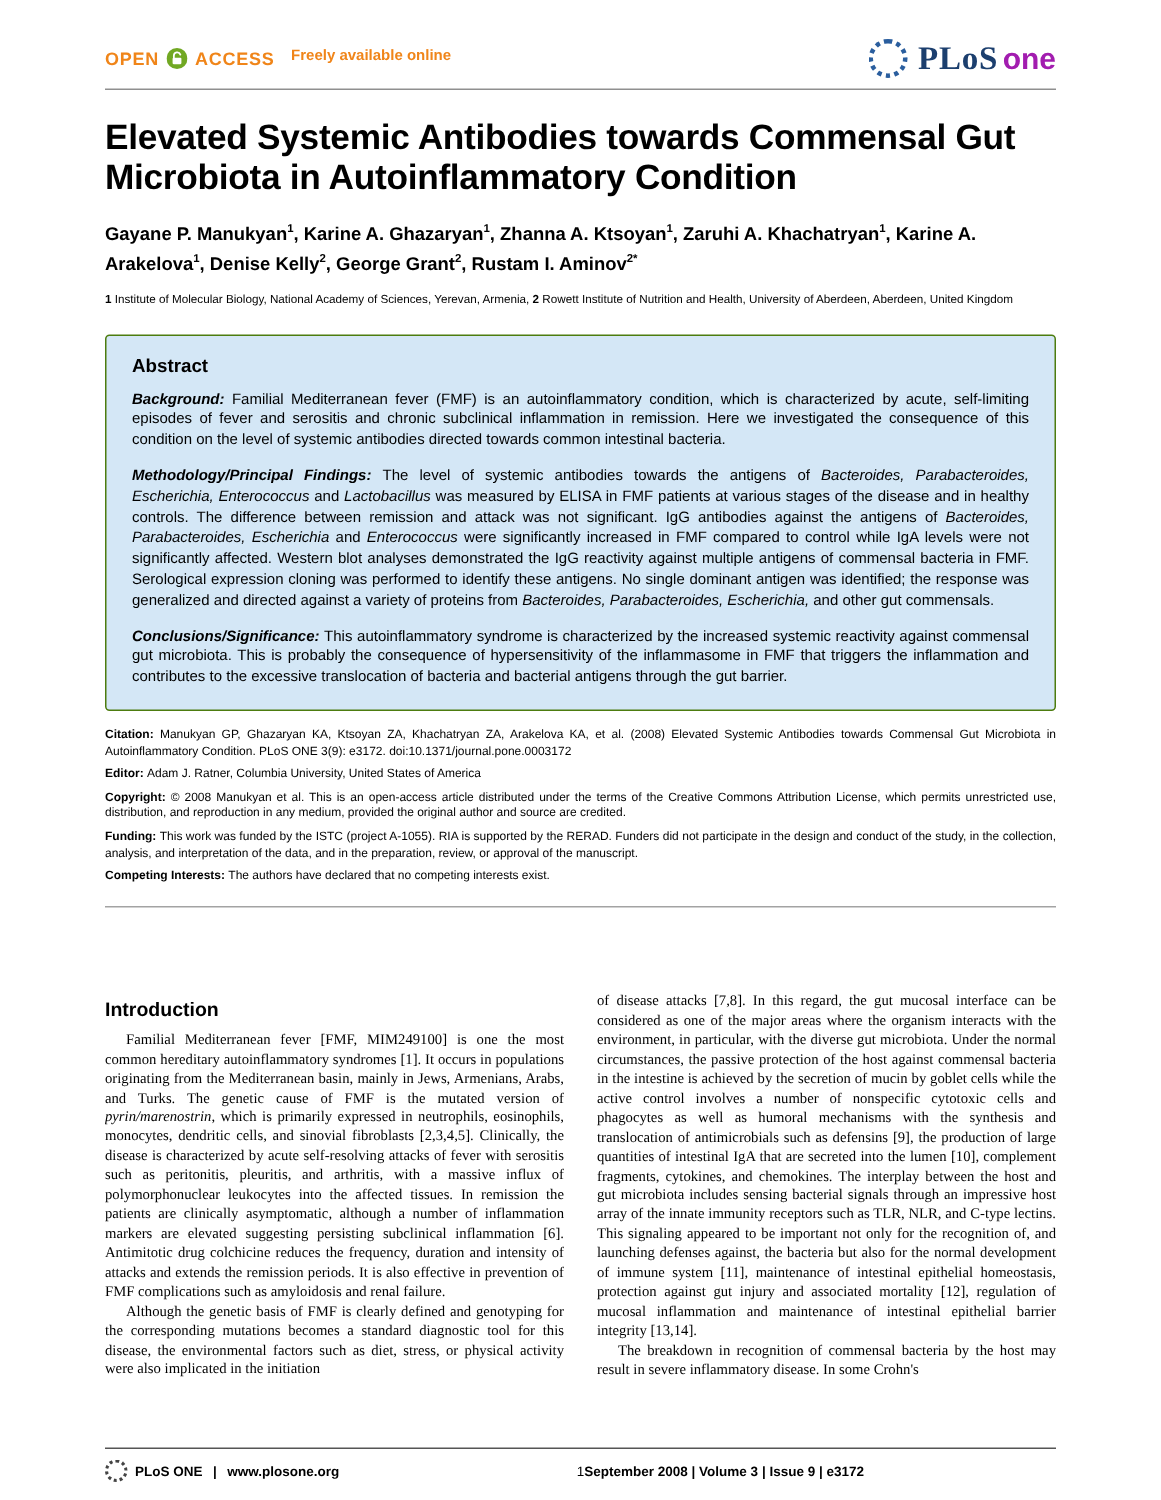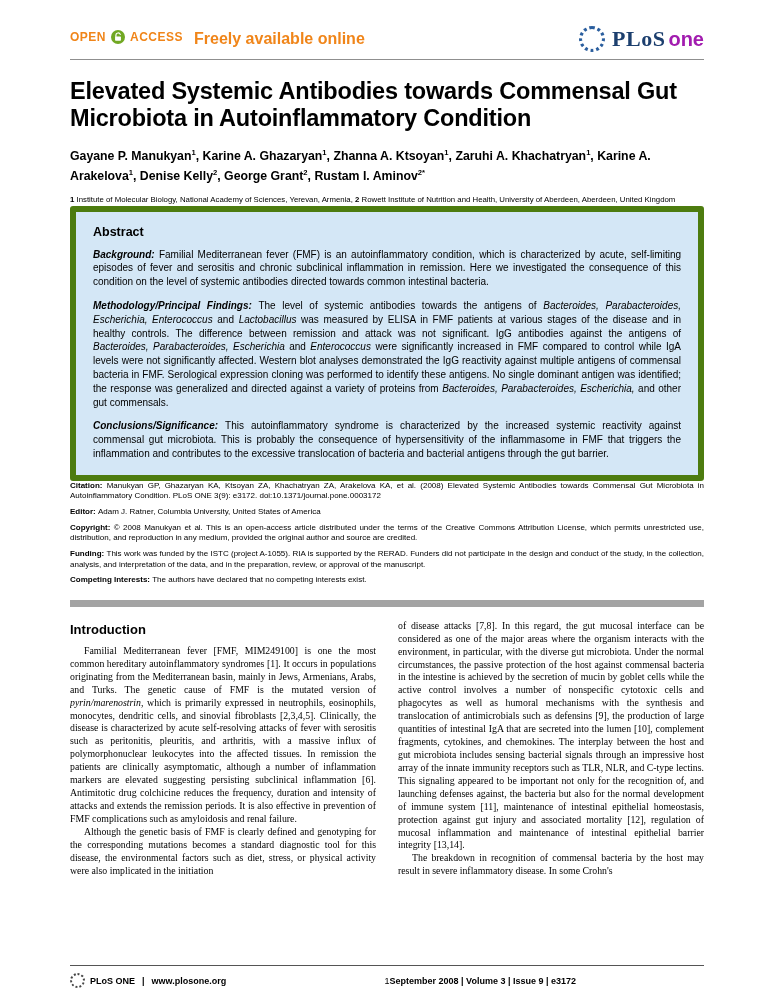--- a/index.html
+++ b/index.html
@@ -9,48 +9,48 @@
     font-family:"Liberation Sans", sans-serif; color:#000;
     padding:26px 70px 0 70px;
     display:flex; flex-direction:column; overflow:hidden; position:relative;
   }
   
   .masthead { display:flex; justify-content:space-between; align-items:center;
     border-bottom:1px solid #8f8f8f; padding-bottom:7px; }
   .oa-badge { display:flex; gap:5px; color:#F08519; }
   .oa-word { font-weight:bold; font-size:12px; letter-spacing:0.5px; }
   .lock svg { display:block; }
-  .oa-freely { font-weight:bold; font-size:16px; margin-left:6px; }
+  .oa-freely { font-weight:bold; font-size:10px; margin-left:6px; }
   .plos-logo { display:flex; align-items:center; gap:7px; }
   .globe { width:26px; height:26px; border:3px dotted #2A5E9E; border-radius:50%; display:inline-block; }
   .brand-plos { font-family:"Liberation Serif", serif; font-weight:bold; font-size:22px; color:#1C3F6E; letter-spacing:0.5px; }
   .brand-one { font-family:"Liberation Sans", sans-serif; font-weight:bold; font-size:20px; color:#a21caf; margin-left:3px; }
   
   .title { font-size:23.5px; font-weight:bold; line-height:1.17; margin-top:18px; letter-spacing:-0.2px; }
   .authors { margin-top:14px; font-size:12.3px; font-weight:bold; line-height:1.6; }
   .authors sup { font-size:0.62em; }
   .affiliations { margin-top:8px; font-size:7.8px; line-height:1.45; }
   
-  .abstract-box { background:#D4E7F6; border:6px solid #4d7c0f; border-radius:3px;
+  .abstract-box { margin-top:17px; background:#D4E7F6; border:1px solid #4d7c0f; border-radius:3px;
     padding:13px 17px 4px 17px; }
   .abs-heading { font-size:12.5px; font-weight:bold; margin-bottom:9px; }
   .abs-p { font-size:10px; line-height:1.38; text-align:justify; margin-bottom:10px; }
   .seg-b  { font-weight:bold; }
   .seg-i  { font-style:italic; }
   .seg-bi { font-weight:bold; font-style:italic; }
   sup { vertical-align:super; font-size:0.65em; line-height:0; }
   
-  .meta-block { font-size:8px; line-height:1.33; text-align:justify;
-    border-bottom:7px solid #a3a3a3; padding-bottom:9px; }
+  .meta-block { margin-top:11px; font-size:8px; line-height:1.33; text-align:justify;
+    border-bottom:1px solid #a3a3a3; padding-bottom:9px; }
   .meta-p { margin-bottom:5px; }
   .email-line { margin-bottom:0; }
   .email { color:#000; }
   
   .body-cols { display:flex; gap:22px; margin-top:13px; flex:1; overflow:hidden;
-    font-family:"Liberation Serif", serif; font-size:9.8px; line-height:1.32; text-align:justify; }
+    font-family:"Liberation Serif", serif; font-size:9.8px; line-height:1.32; text-align:justify;align-items:center; }
   .col { width:306px; }
   .section-heading { font-family:"Liberation Sans", sans-serif; font-size:13px; font-weight:bold;
     text-align:left; margin:1px 0 7px 0; }
   .body-p { text-indent:14px; }
   .body-p.noindent { text-indent:0; }
   
   .footer { margin-top:auto; border-top:1px solid #555; display:flex; align-items:center;
     padding:7px 0 12px 0; font-size:9px; font-weight:bold; }
   .f-left { flex:1; display:flex; align-items:center; gap:5px; }
   .stamp { width:15px; height:15px; border:2px dotted #444; border-radius:50%; display:inline-block; }

